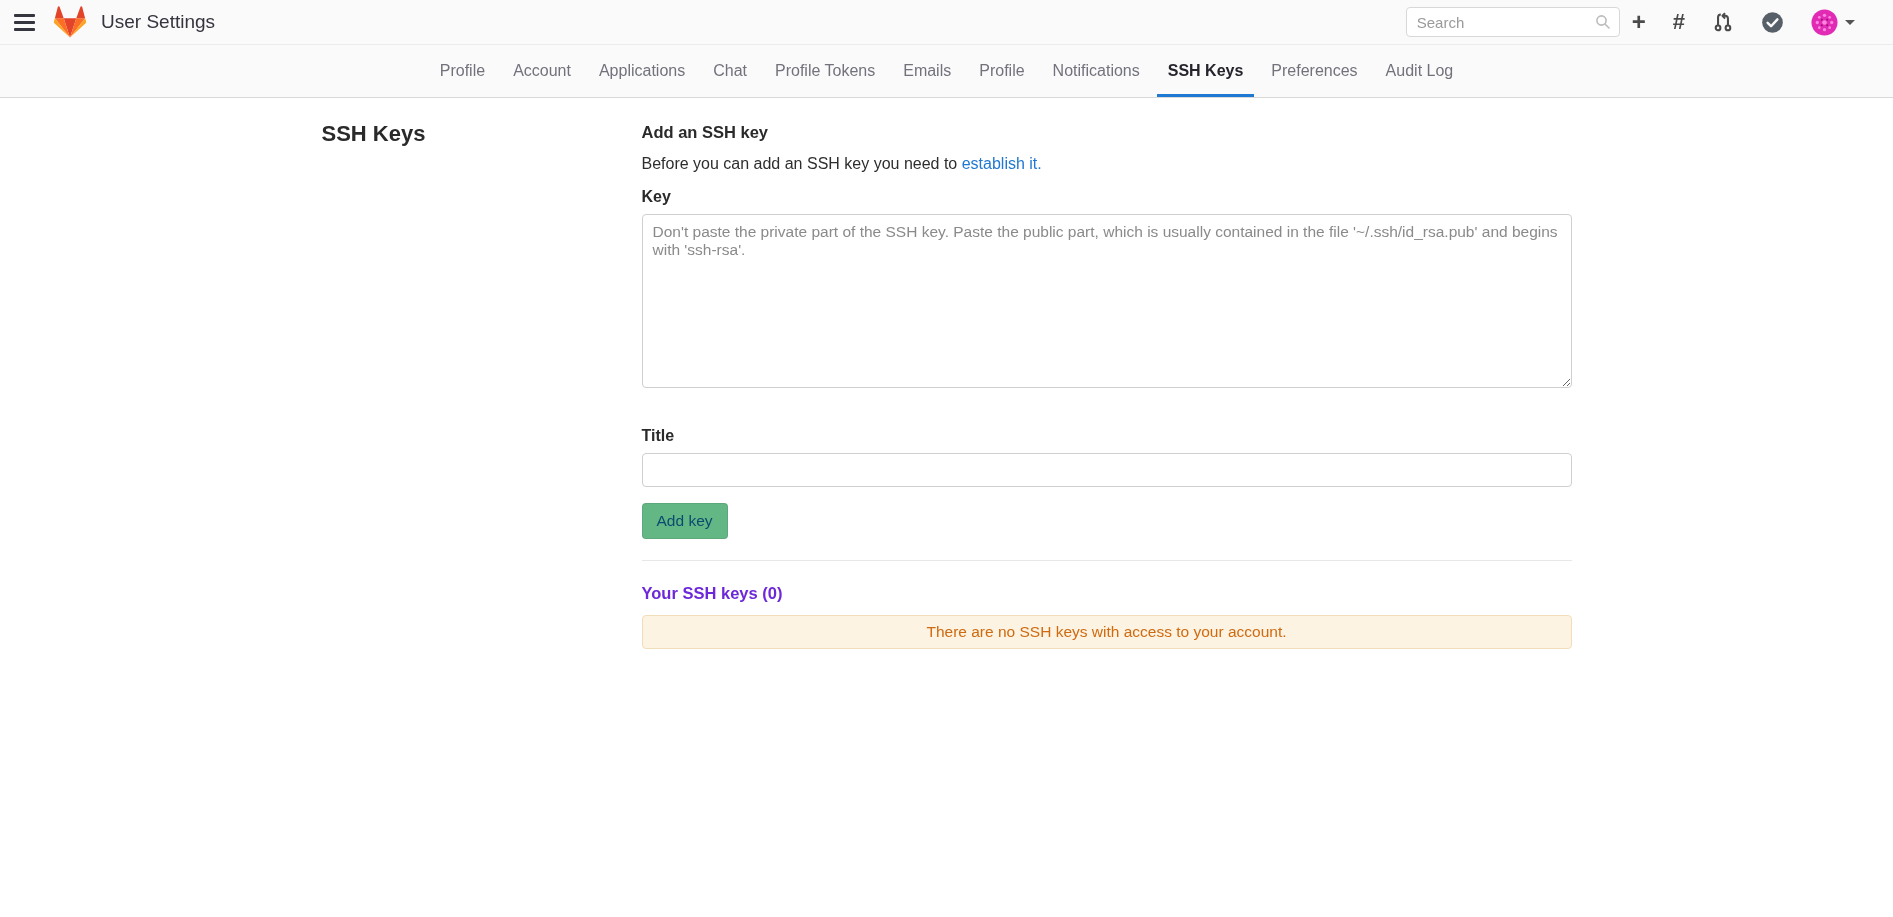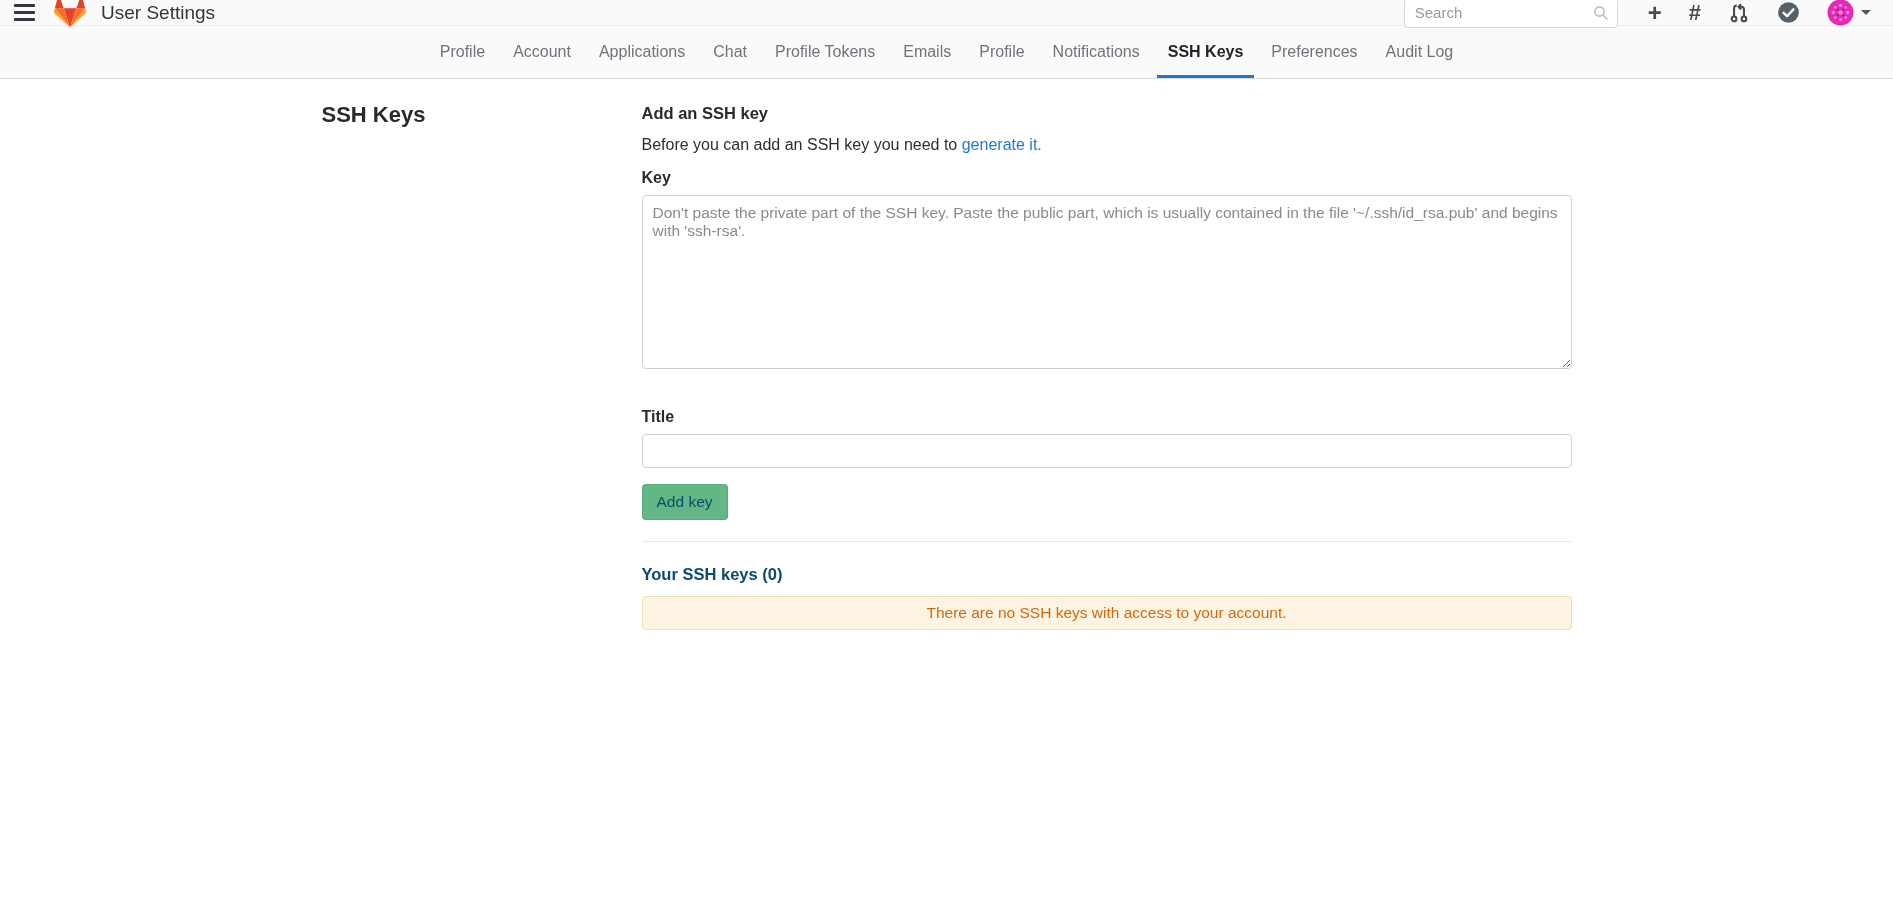--- a/index.html
+++ b/index.html
@@ -9,33 +9,33 @@
     background: #fff;
     font-family: "Liberation Sans", sans-serif;
     color: #2e2e2e;
     overflow: hidden;
   }
 
   
   .page-header { background: #fafafa; }
 
   .topbar {
-    height: 26px;
+    height: 45px;
     display: flex; align-items: center; justify-content: space-between;
-    padding: 0 22px 0 8px;
+    padding: 0 38px 0 8px;
     border-bottom: 1px solid #ececec;
   }
   .nav-left { display: flex; align-items: center; }
   .hamburger { display: inline-flex; flex-direction: column; gap: 4px; padding: 6px; cursor: pointer; }
   .hamburger span { display: block; width: 21px; height: 3px; background: #35353f; border-radius: 1px; }
   .logo { margin-left: 12px; display: inline-flex; cursor: pointer; }
   .page-title { margin-left: 14px; font-size: 19px; color: #35353f; }
 
   .nav-right { display: flex; align-items: center; }
-  .search-wrap { position: relative; margin-right: 30px; border-radius: 10px; }
+  .search-wrap { position: relative; margin-right: 12px; border-radius: 10px; }
   .search-input {
     width: 214px; height: 30px;
     border: 1px solid #d8d8d8; border-radius: 4px;
     background: #fff; padding: 0 32px 0 10px;
     font-size: 15px; color: #444; outline: none;
     font-family: "Liberation Sans", sans-serif;
   }
   .search-input::placeholder { color: #9a9a9a; }
   .search-icon { position: absolute; right: 9px; top: 7px; }
 
@@ -102,21 +102,21 @@
   }
   .btn-add {
     margin-top: 16px;
     background: var(--button-green, #63b785);
     color: #0c4a6e; border: 1px solid rgba(0,0,0,0.08);
     border-radius: 4px; padding: 8px 14px;
     font-size: 15.5px; cursor: pointer;
     font-family: "Liberation Sans", sans-serif;
   }
   .divider { border: none; border-top: 1px solid #e7e7e7; margin: 21px 0 23px; }
-  .keys-heading { font-size: 16.5px; font-weight: bold; margin: 0 0 12px; color: #0c4a6e; }
+  .keys-heading { font-size: 16.5px; font-weight: bold; margin: 0 0 12px; color: #6d28d9; }
   .alert-warning {
     background: var(--warning-bg, #fdf3e2);
     border: 1px solid var(--warning-border, #f2ddb9);
     color: var(--warning-text, #cf6a10);
     border-radius: 4px; padding: 7px 24px;
     text-align: center; font-size: 15.5px;
   }
 </style>
 </head>
 <body>
@@ -216,21 +216,21 @@
 
 <main class="content">
   <aside class="side-col">
     <h2>SSH Keys</h2>
   </aside>
 
   <section class="form-col">
     <h4 class="section-heading">Add an SSH key</h4>
     <p class="intro">
       <span>Before you can add an SSH key you need to</span>
-      <a class="link">generate it.</a>
+      <a class="link">establish it.</a>
     </p>
 
     <label class="field-label">Key</label>
     <textarea class="key-textarea" placeholder="Don't paste the private part of the SSH key. Paste the public part, which is usually contained in the file '~/.ssh/id_rsa.pub' and begins with 'ssh-rsa'." style=""></textarea>
 
     <label class="field-label title-label">Title</label>
     <input class="title-input" type="text" value="" style="">
 
     <div>
       <button class="btn-add">Add key</button>

